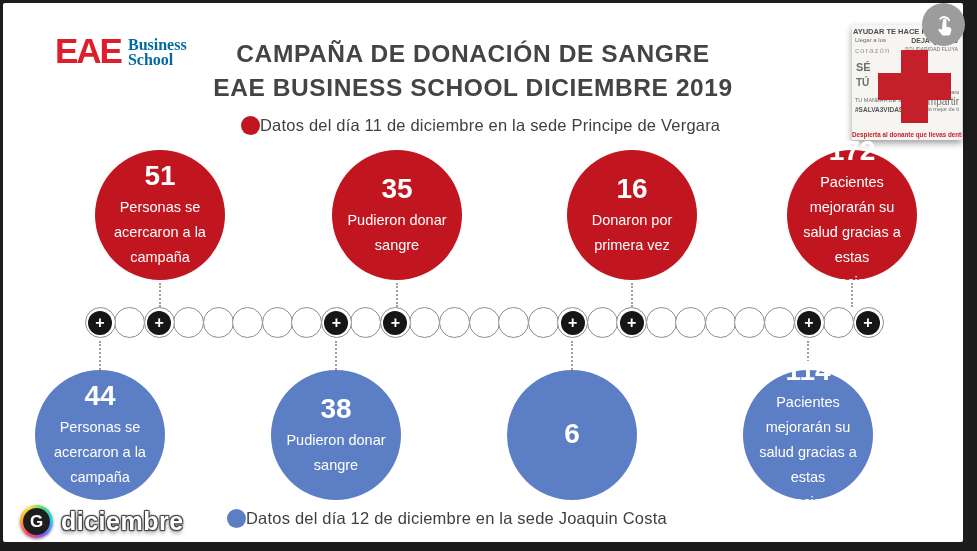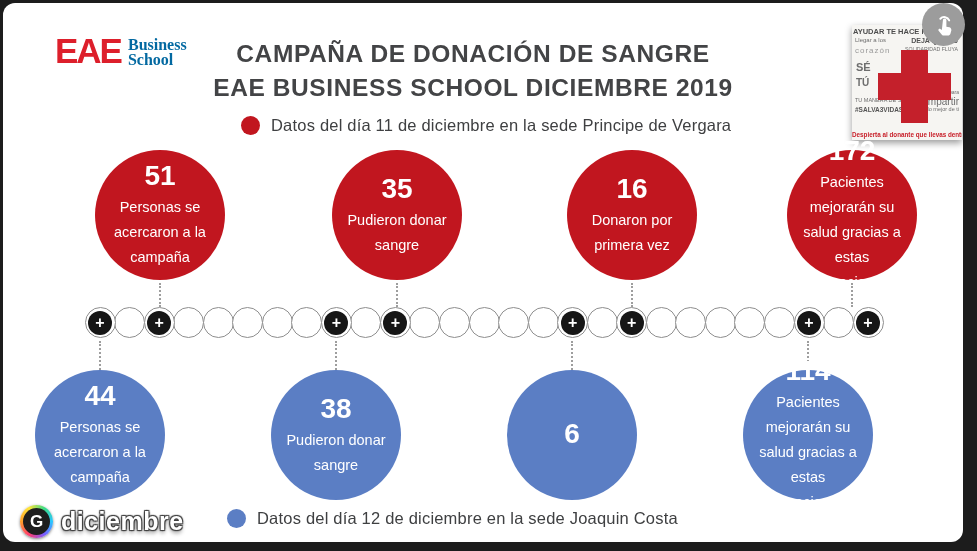--- a/index.html
+++ b/index.html
@@ -3,30 +3,30 @@
 <meta charset="utf-8">
 <style>
   html,body{margin:0;padding:0;}
   body{
     width:977px;height:551px;position:relative;overflow:hidden;
     background:#1c1c1c;
     font-family:"Liberation Sans","DejaVu Sans",sans-serif;
   }
   #stage{
     position:absolute;left:3px;top:3px;width:960px;height:539px;
-    background:#ffffff;border-radius:12px;
+    background:#ffffff;border-radius:2px;
   }
   
   .eae-logo{position:absolute;left:52px;top:32px;display:flex;align-items:flex-start;}
   .eae-main{font-size:35px;font-weight:800;color:#dd1f2b;letter-spacing:-2px;line-height:32px;}
   .eae-sub{margin-left:7px;margin-top:2px;font-family:"Liberation Serif","DejaVu Serif",serif;
     font-weight:bold;color:#0369a1;font-size:16px;line-height:15px;}
   .title-block{position:absolute;left:150px;top:34px;width:640px;text-align:center;
     color:#434446;font-size:24.5px;letter-spacing:.6px;line-height:34px;font-weight:700;}
-  .legend{position:absolute;display:flex;align-items:center;gap:11px;}
+  .legend{position:absolute;display:flex;align-items:center;gap:0;}
   .legend .dot{width:19px;height:19px;border-radius:50%;flex:0 0 auto;}
   .legend .dot.red{background:#c1161f;}
   .legend .dot.blue{background:#5b7ec4;}
   .legend .txt{font-size:16.5px;color:#3f4042;letter-spacing:.2px;}
   #legend-top{left:238px;top:113px;}
   #legend-bottom{left:224px;top:506px;}
   
   .poster{position:absolute;left:849px;top:22px;width:110px;height:115px;background:#f6f5f2;
     box-shadow:0 3px 7px rgba(0,0,0,.4);overflow:hidden;}
   .poster span{position:absolute;color:#6d6d6d;white-space:nowrap;}

